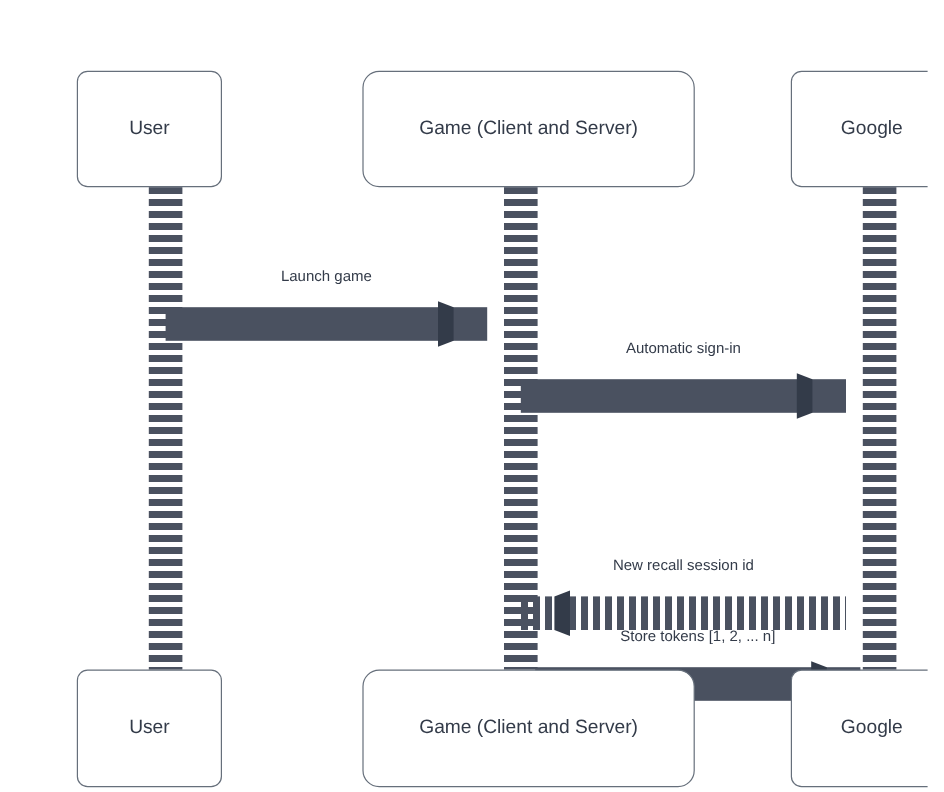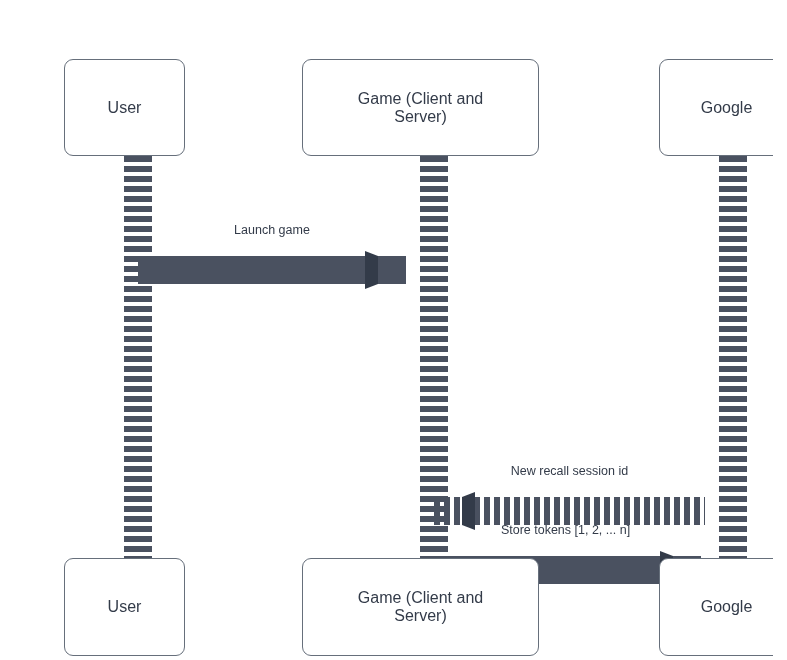--- a/index.html
+++ b/index.html
@@ -30,21 +30,21 @@
     display: flex;
     align-items: center;
     justify-content: center;
     font-size: 16px;
     color: var(--ink);
     text-align: center;
   }
   .row-top    { top: 31px; }
   .row-bottom { top: 530px; height: 98px; }
   .actor-user   { left: 36px;  width: 121px; }
-  .actor-game   { left: 274px; width: 237px; }
+  .actor-game   { left: 274px; width: 277px; border-radius: 14px; }
   .actor-google { left: 631px; width: 135px; }
 
   
   .lifeline {
     position: absolute;
     top: 128px;
     height: 402px;
     width: 1px;
     background: repeating-linear-gradient(180deg,
       var(--line) 0 6px, transparent 6px 10px);
@@ -53,21 +53,21 @@
   .lifeline-game   { left: 392px; }
   .lifeline-google { left: 691px; }
 
   
   .message { position: absolute; }
   .m1 { left: 96px;  top: 167px; width: 296px; }
   .m2 { left: 392px; top: 227px; width: 299px; }
   .m3 { left: 392px; top: 288px; width: 299px; }
   .m4 { left: 392px; top: 348px; width: 299px; }
   .m5 { left: 392px; top: 408px; width: 299px; }
-  .m6 { left: 388px; top: 467px; width: 299px; }
+  .m6 { left: 404px; top: 467px; width: 299px; }
 
   .msg-label {
     text-align: center;
     font-size: 12.5px;
     font-weight: normal;
     color: var(--ink);
     margin-bottom: 5px;
     white-space: nowrap;
   }
   .msg-line {
@@ -117,20 +117,26 @@
   <div class="lifeline lifeline-game"></div>
   <div class="lifeline lifeline-google"></div>
 
   <div class="message m1 solid to-right">
     <div class="msg-label">Launch game</div>
     <div class="msg-line">
       <div class="arrowhead"></div>
     </div>
   </div>
 
+  <div class="message m2 solid to-right">
+    <div class="msg-label">Automatic sign-in</div>
+    <div class="msg-line">
+      <div class="arrowhead"></div>
+    </div>
+  </div>
 
 
 
   <div class="message m5 dashed to-left">
     <div class="msg-label">New recall session id</div>
     <div class="msg-line">
       <div class="arrowhead"></div>
     </div>
   </div>
 

